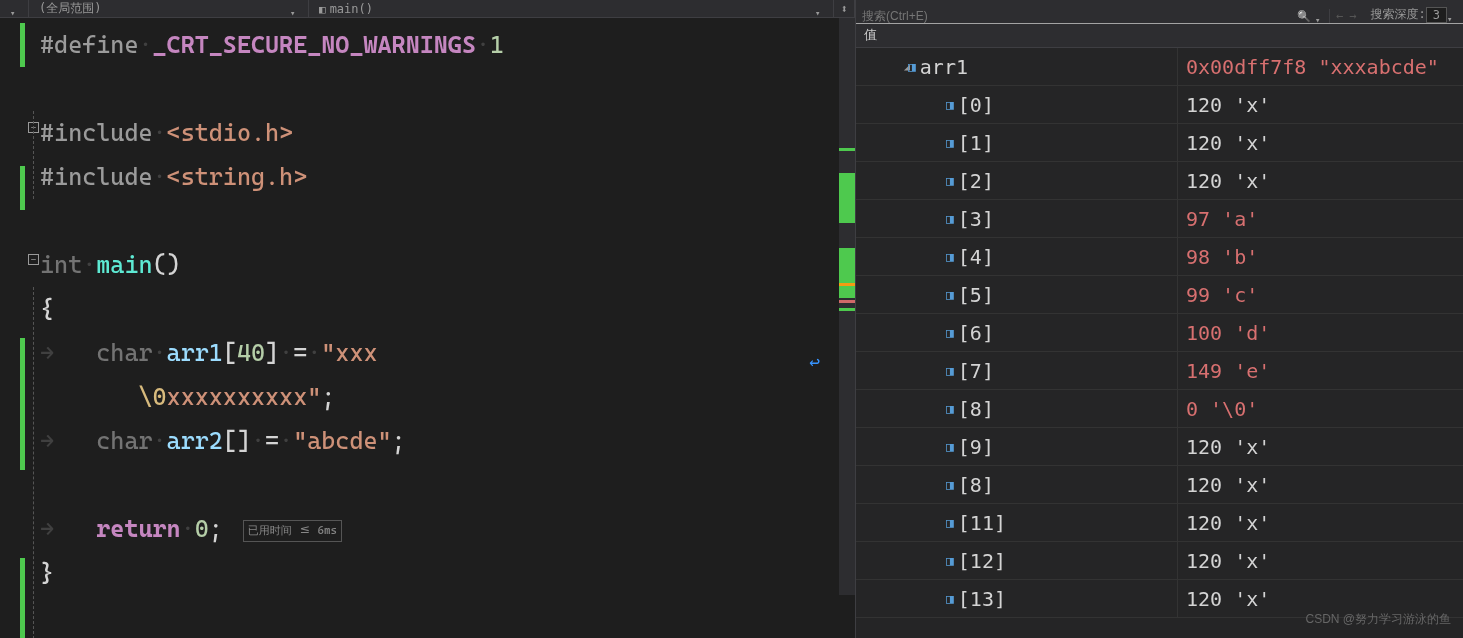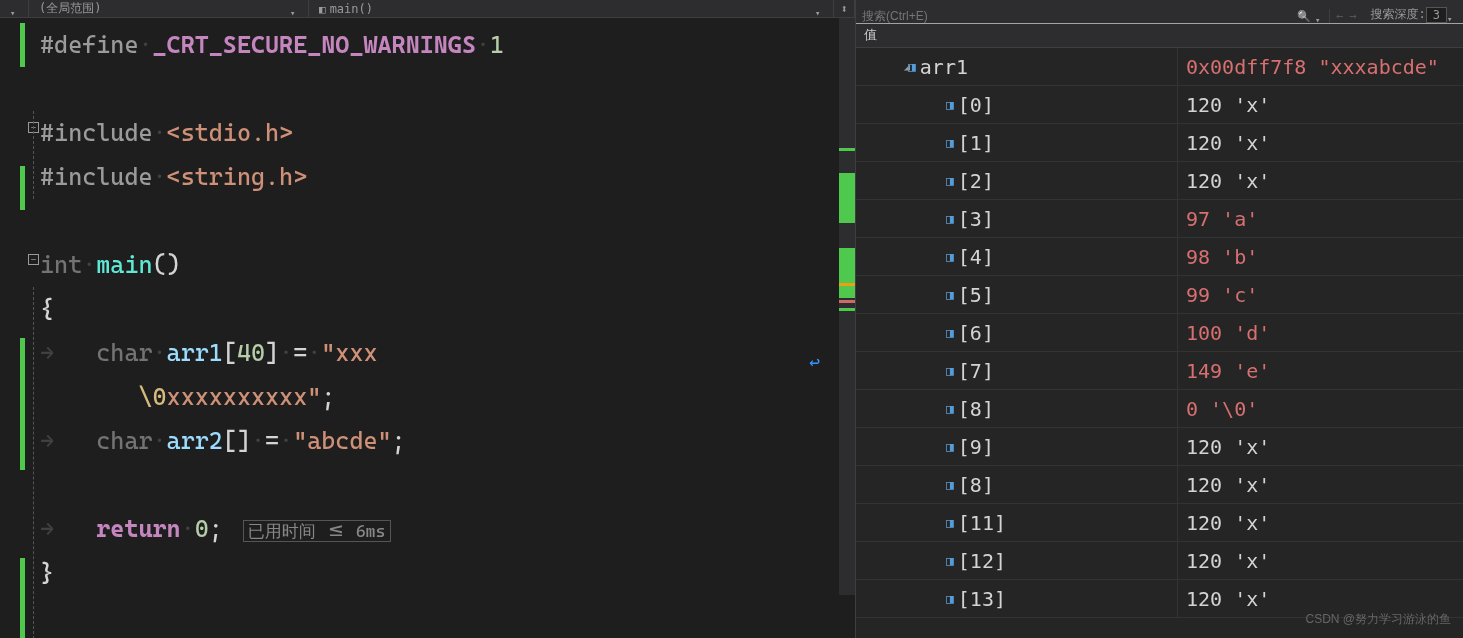--- a/index.html
+++ b/index.html
@@ -103,21 +103,21 @@
 .esc { color: #d7ba7d; }
 .kw { color: #737373; }
 .func { color: #5eead4; }
 .paren { color: #d4d4d4; }
 .brace { color: #d4d4d4; }
 .var { color: #9cdcfe; }
 .num { color: #b5cea8; }
 .op { color: #d4d4d4; }
 .dot { color: #404040; }
 .squiggle { text-decoration: underline wavy #569cd6; text-decoration-thickness: 1px; }
-.return-line-box { border: 1px solid #555; padding: 0 4px; margin-left: 20px; font-size: 17px; color: #888; display: inline-block; vertical-align: middle; line-height: 20px; }
+.return-line-box { border: 1px solid #555; padding: 0 4px; margin-left: 20px; font-size: 11px; color: #888; display: inline-block; vertical-align: middle; line-height: 20px; }
 .refact-icon { position: absolute; right: 35px; top: 322px; color: #3794ff; font-size: 18px; }
 
 .scroll-track {
   width: 16px;
   background: #2d2d30;
   position: relative;
 }
 .scroll-mark { position: absolute; width: 100%; height: 3px; }
 .sm-green { background: #4ec94e; }
 .sm-orange { background: #f39c12; }

